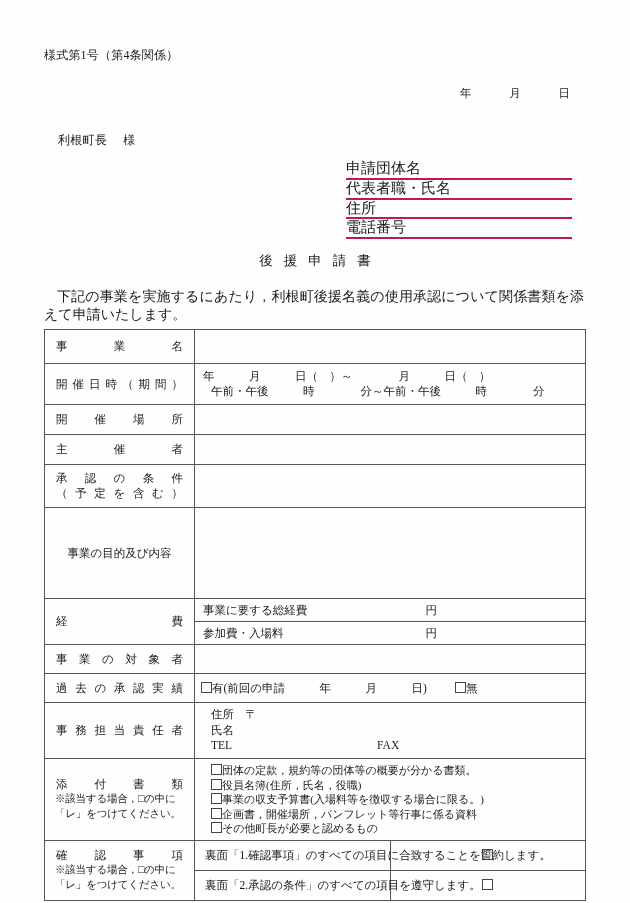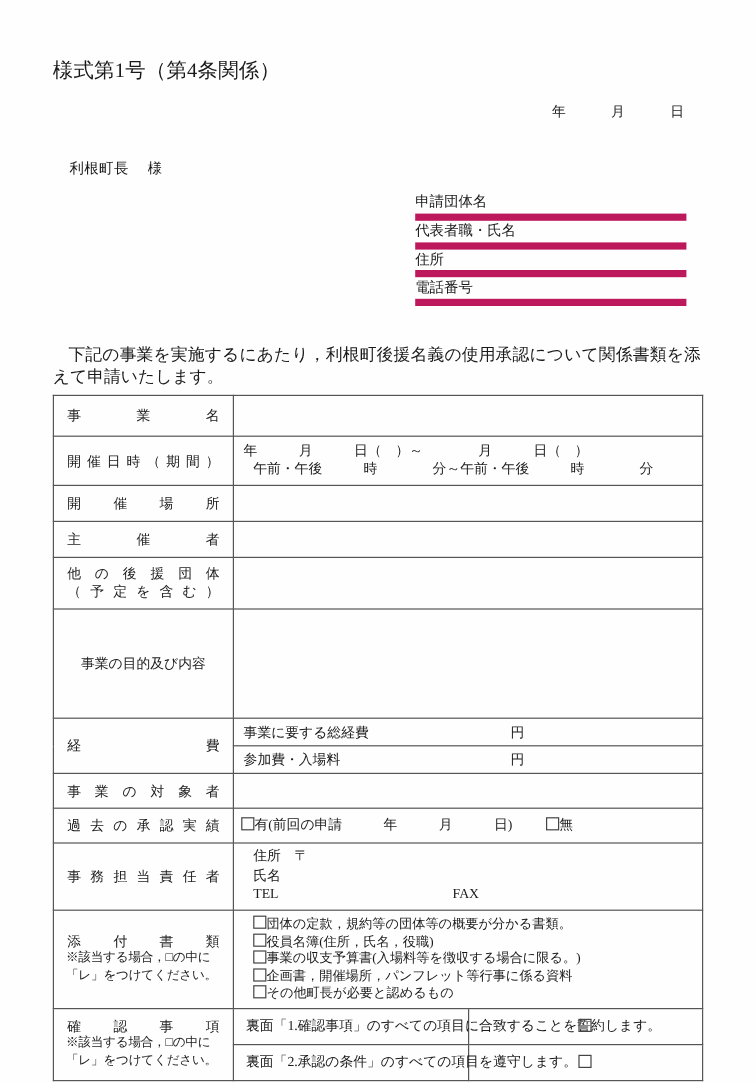--- a/index.html
+++ b/index.html
@@ -21,21 +21,21 @@
     position: absolute;
     inset: 0;
     background: #fefefe;
   }
 
   
   .form-no {
     position: absolute;
     left: 44px;
     top: 47px;
-    font-size: 17px;
+    font-size: 12px;
     letter-spacing: 0.2px;
     white-space: nowrap;
   }
 
   .date-line {
     position: absolute;
     left: 460px;
     top: 86px;
     width: 110px;
     display: flex;
@@ -55,22 +55,22 @@
 
   
   .applicant {
     position: absolute;
     left: 346px;
     top: 160px;
     width: 226px;
   }
   .applicant .fld {
     height: 17.8px;
-    border-bottom: 6px solid #be185d;
-    font-size: 12px;
+    border-bottom: 2px solid #be185d;
+    font-size: 15px;
     line-height: 16px;
     white-space: nowrap;
     font-family: Liberation Serif, serif;
   }
 
   
   .doc-title {
     position: absolute;
     left: 0;
     right: 0;
@@ -229,20 +229,21 @@
     <span class="nm">利根町長</span><span class="sama">様</span>
   </div>
 
   <div class="applicant">
     <div class="fld">申請団体名</div>
     <div class="fld">代表者職・氏名</div>
     <div class="fld">住所</div>
     <div class="fld">電話番号</div>
   </div>
 
+  <div class="doc-title">後援申請書</div>
 
   <div class="intro">
     <span class="ind">下記の事業を実施するにあたり，利根町後援名義の使用承認について関係書類を添えて申請いたします。</span>
   </div>
 
   <table class="tbl">
     <tbody>
         <tr class="r-name">
       <td class="lbl">
         <span class="spread">事業名</span>
@@ -269,21 +270,21 @@
 
     <tr class="r-host">
       <td class="lbl">
         <span class="spread">主催者</span>
       </td>
       <td class="cell" colspan="2"></td>
     </tr>
 
     <tr class="r-other">
       <td class="lbl">
-        <span class="spread">他の後援団体</span>
+        <span class="spread">承認の条件</span>
         <span class="spread">（予定を含む）</span>
       </td>
       <td class="cell" colspan="2"></td>
     </tr>
 
     <tr class="r-purpose">
       <td class="lbl">
         <span>事業の目的及び内容</span>
       </td>
       <td class="cell" colspan="2"></td>

